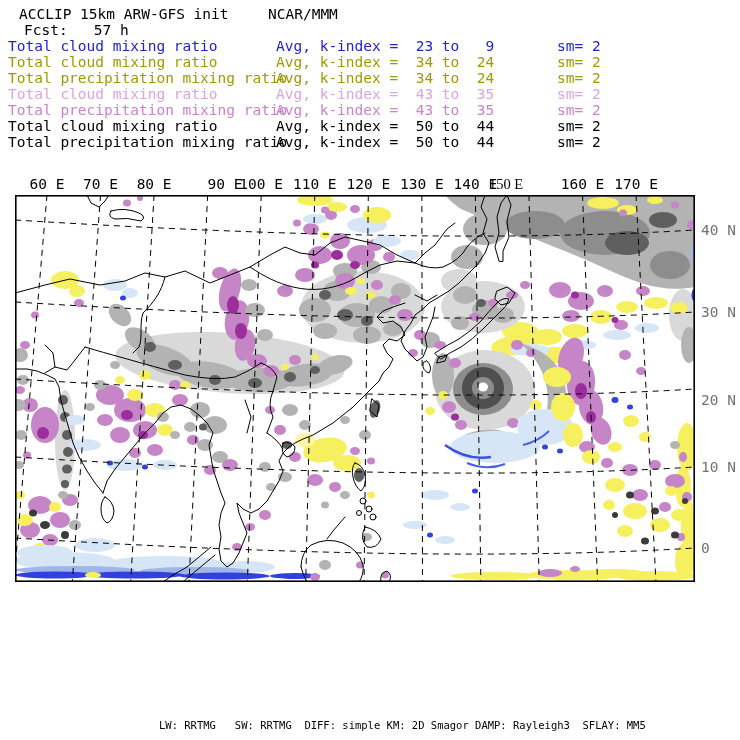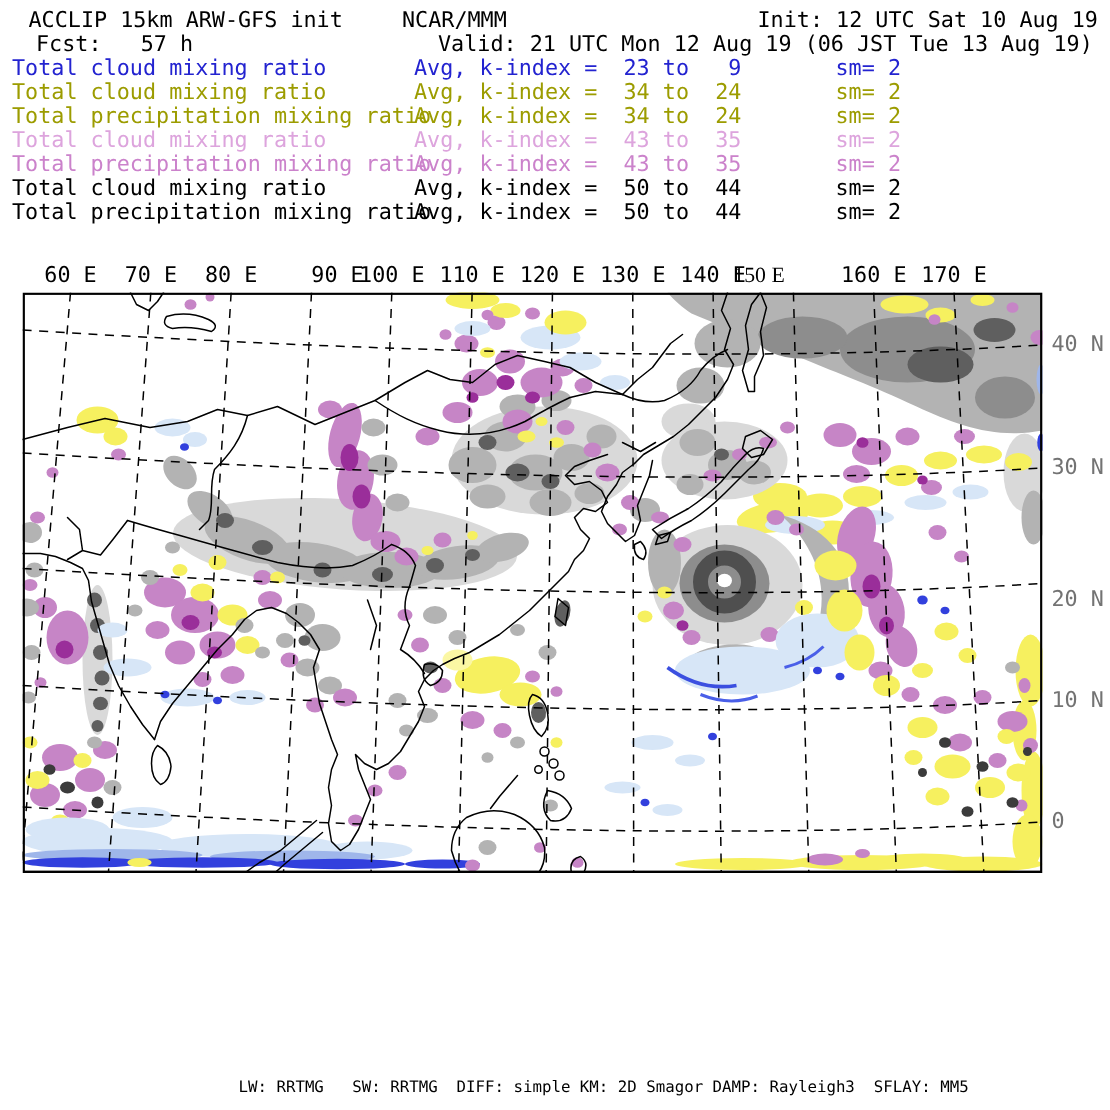--- a/index.html
+++ b/index.html
@@ -22,22 +22,22 @@
   .pu{fill:#c685c6}.pd{fill:#9a2e9a}
   .lb{fill:#d7e6f7}.mb{fill:#9fb6ea}.bb{fill:#3240dd}
   .footer-line{position:absolute;white-space:pre;font-size:10.5px;line-height:13px;color:#000;}
 </style>
 </head>
 <body>
 
 <div id="page">
 
   <div id="header">
-      <div class="hrow" style="top: 6px; color: rgb(0, 0, 0);"><span class="hcol" style="left: 8px; margin-left: 11px;">ACCLIP 15km ARW-GFS init</span><span class="hcol" style="left: 268px;">NCAR/MMM</span><span class="hcol" style="left: 505px;">Init: 12 UTC Sat 10 Aug 19</span></div>
-      <div class="hrow" style="top: 22px; color: rgb(0, 0, 0); margin-left: 16px;"><span class="hcol" style="left: 8px;">Fcst:   57 h</span><span class="hcol" style="left: 276px;">Valid: 21 UTC Mon 12 Aug 19 (06 JST Tue 13 Aug 19)</span></div>
+      <div class="hrow" style="top: 6px; color: rgb(0, 0, 0);"><span class="hcol" style="left: 8px; margin-left: 11px;">ACCLIP 15km ARW-GFS init</span><span class="hcol" style="left: 268px;">NCAR/MMM</span></div>
+      <div class="hrow" style="top: 22px; color: rgb(0, 0, 0); margin-left: 16px;"><span class="hcol" style="left: 8px;">Fcst:   57 h</span></div>
       <div class="hrow" style="top: 38px; color: rgb(35, 35, 208);"><span class="hcol" style="left: 8px;">Total cloud mixing ratio</span><span class="hcol" style="left: 276px;">Avg, k-index =  23 to   9</span><span class="hcol" style="left: 557px;">sm= 2</span></div>
       <div class="hrow" style="top: 54px; color: rgb(156, 156, 0);"><span class="hcol" style="left: 8px;">Total cloud mixing ratio</span><span class="hcol" style="left: 276px;">Avg, k-index =  34 to  24</span><span class="hcol" style="left: 557px;">sm= 2</span></div>
       <div class="hrow" style="top: 70px; color: rgb(156, 156, 0);"><span class="hcol" style="left: 8px;">Total precipitation mixing ratio</span><span class="hcol" style="left: 276px;">Avg, k-index =  34 to  24</span><span class="hcol" style="left: 557px;">sm= 2</span></div>
       <div class="hrow" style="top: 86px; color: rgb(221, 164, 221);"><span class="hcol" style="left: 8px;">Total cloud mixing ratio</span><span class="hcol" style="left: 276px;">Avg, k-index =  43 to  35</span><span class="hcol" style="left: 557px;">sm= 2</span></div>
       <div class="hrow" style="top: 102px; color: rgb(203, 130, 203);"><span class="hcol" style="left: 8px;">Total precipitation mixing ratio</span><span class="hcol" style="left: 276px;">Avg, k-index =  43 to  35</span><span class="hcol" style="left: 557px;">sm= 2</span></div>
       <div class="hrow" style="top: 118px; color: rgb(0, 0, 0);"><span class="hcol" style="left: 8px;">Total cloud mixing ratio</span><span class="hcol" style="left: 276px;">Avg, k-index =  50 to  44</span><span class="hcol" style="left: 557px;">sm= 2</span></div>
       <div class="hrow" style="top: 134px; color: rgb(0, 0, 0);"><span class="hcol" style="left: 8px;">Total precipitation mixing ratio</span><span class="hcol" style="left: 276px;">Avg, k-index =  50 to  44</span><span class="hcol" style="left: 557px;">sm= 2</span></div>
     </div>
 
   <div id="lonlabels">

